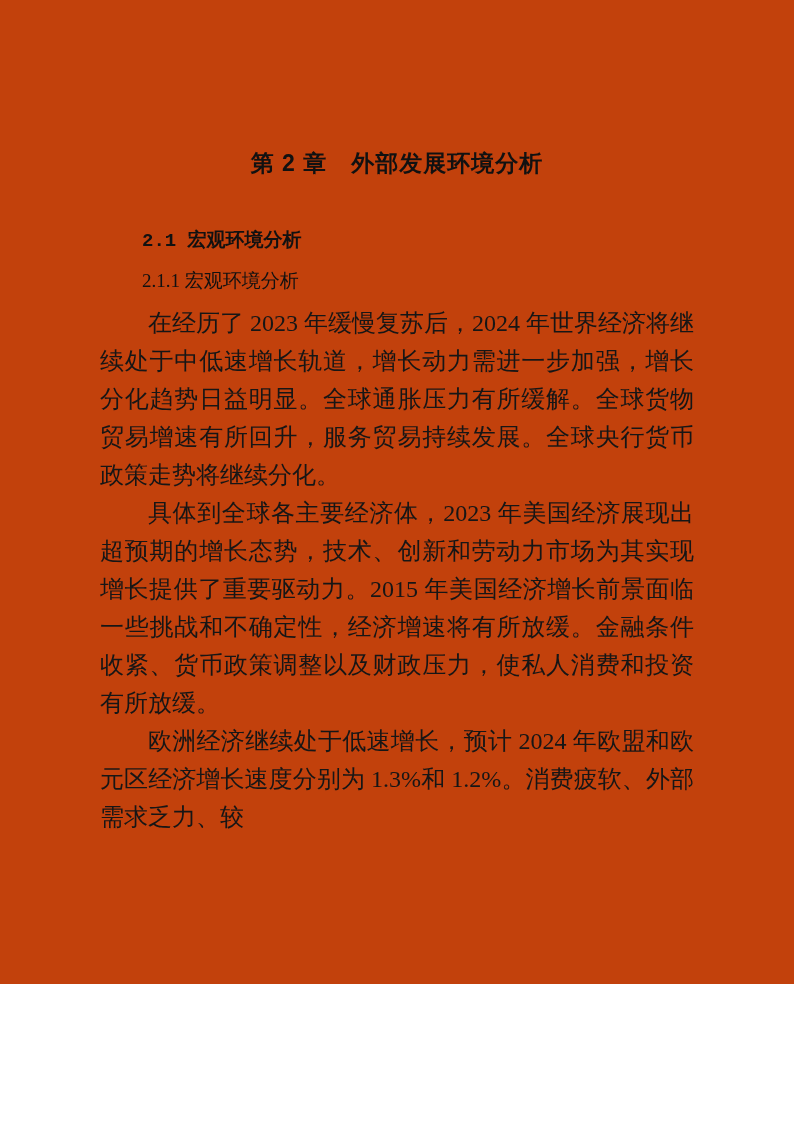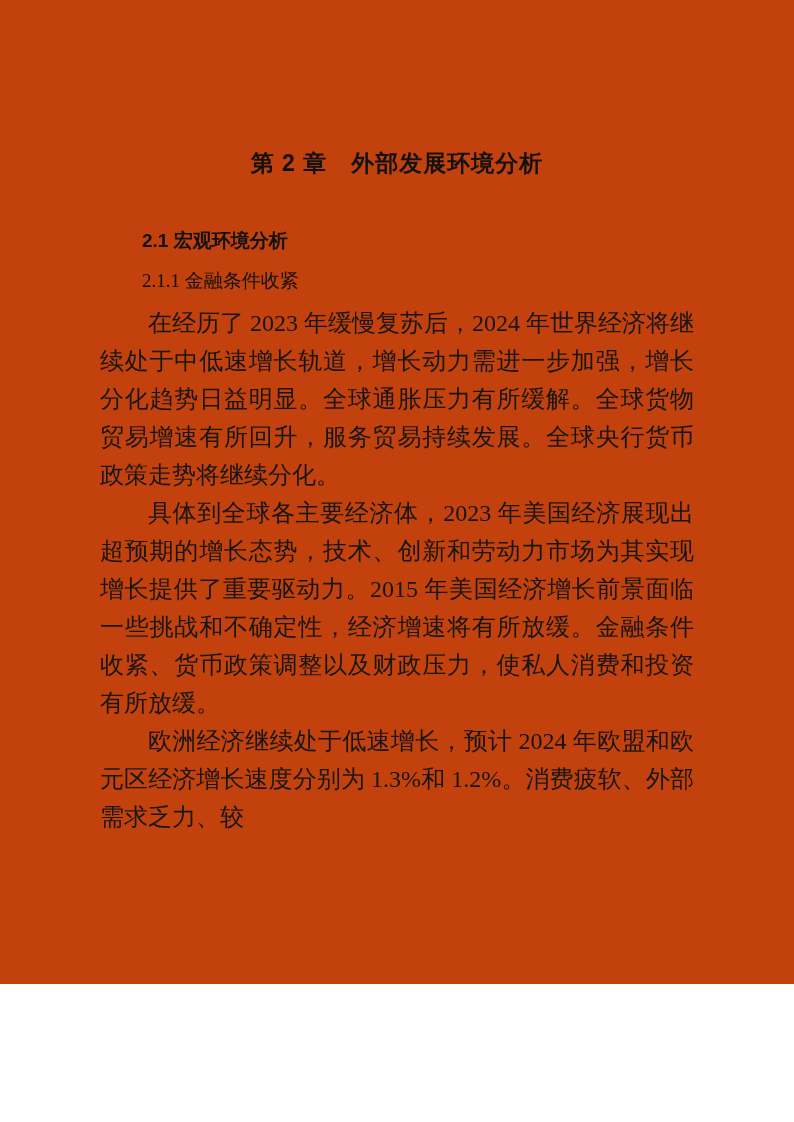--- a/index.html
+++ b/index.html
@@ -28,21 +28,21 @@
     font-family: "Liberation Sans", "DejaVu Sans", sans-serif;
     font-weight: bold;
     font-size: 23px;
     line-height: 34px;
     text-align: center;
     letter-spacing: 1px;
     color: #111;
   }
   .section-heading {
     margin: 46px 0 0 42px;
-    font-family: Liberation Sans, sans-serif;
+    font-family: Liberation Mono, monospace;
     font-weight: bold;
     font-size: 19px;
     line-height: 30px;
     color: #111;
   }
   .subsection-heading {
     margin: 10px 0 0 42px;
     font-family: "Liberation Serif", "DejaVu Serif", serif;
     font-weight: normal;
     font-size: 19px;
@@ -73,19 +73,19 @@
     white-space: pre;
   }
 </style>
 </head>
 <body>
 
 <div class="page">
   <div class="content">
     <h1 class="chapter-title">第 2 章　外部发展环境分析</h1>
     <h2 class="section-heading">2.1 宏观环境分析</h2>
-    <h3 class="subsection-heading">2.1.1 金融条件收紧</h3>
+    <h3 class="subsection-heading">2.1.1 宏观环境分析</h3>
     <p class="body-para first">在经历了 2023 年缓慢复苏后，2024 年世界经济将继续处于中低速增长轨道，增长动力需进一步加强，增长分化趋势日益明显。全球通胀压力有所缓解。全球货物贸易增速有所回升，服务贸易持续发展。全球央行货币政策走势将继续分化。</p>
     <p class="body-para">具体到全球各主要经济体，2023 年美国经济展现出超预期的增长态势，技术、创新和劳动力市场为其实现增长提供了重要驱动力。2015 年美国经济增长前景面临一些挑战和不确定性，经济增速将有所放缓。金融条件收紧、货币政策调整以及财政压力，使私人消费和投资有所放缓。</p>
     <p class="body-para">欧洲经济继续处于低速增长，预计 2024 年欧盟和欧元区经济增长速度分别为 1.3%和 1.2%。消费疲软、外部需求乏力、较</p>
   </div>
   <div class="page-footer">— 22 —</div>
 </div>
 
 </body></html>

